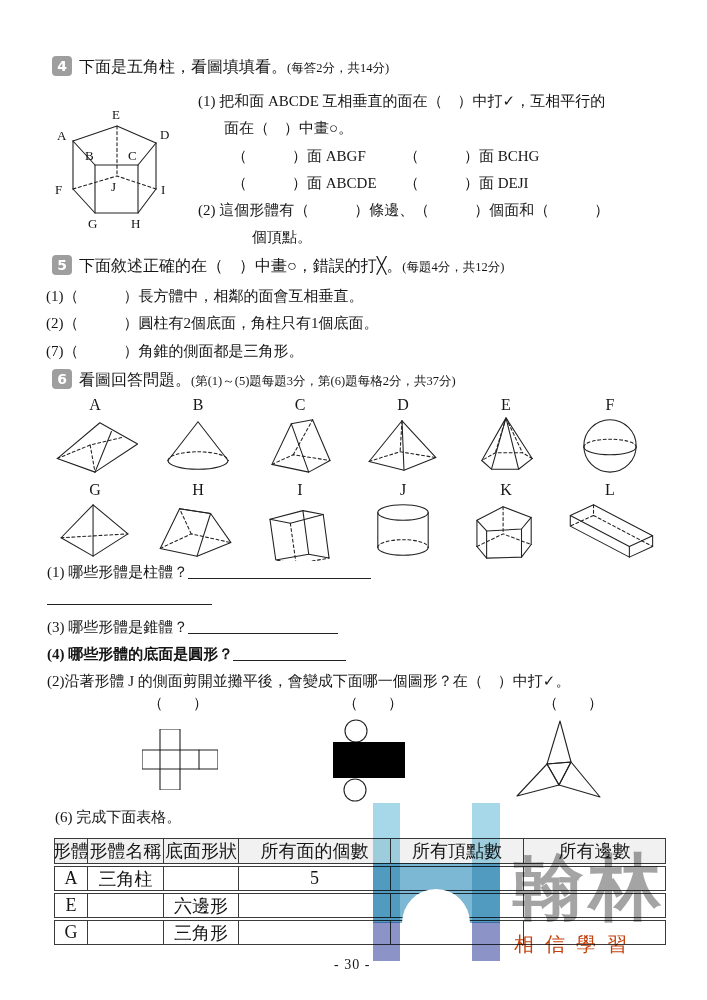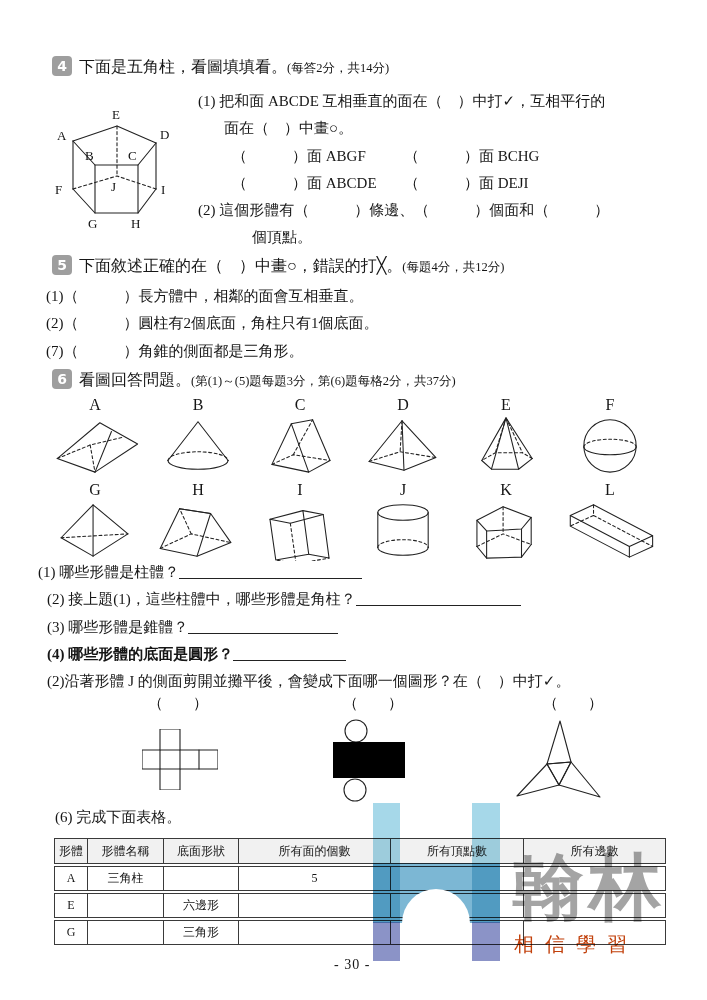--- a/index.html
+++ b/index.html
@@ -27,21 +27,21 @@
   }
   svg.draw .dsh { stroke-dasharray:3 2.6; }
   svg.draw text { font-family:"Liberation Serif","DejaVu Serif",serif; font-size:13px; fill:#111; stroke:none; }
   
   .tbl { position:absolute; left:54px; top:838px; width:612px; }
   .trow { display:flex; border:1px solid #3a3a3a; margin-bottom:2px; box-sizing:border-box; }
   .trow.head { background:#f1f1f1; }
   .tcell {
     border-right:1px solid #3a3a3a; box-sizing:border-box; height:23px;
     display:flex; align-items:center; justify-content:center;
-    font-size:12px; white-space:nowrap; overflow:hidden;text-align:center;
+    font-size:18px; white-space:nowrap; overflow:hidden;text-align:center;
   }
   .trow.head .tcell { height:24px; }
   .c0{width:33px;} .c1{width:76px;} .c2{width:75px;} .c3{width:152px;} .c4{width:133px;} .c5{width:136px; border-right:none; flex:1;}
   
   .wm { position:absolute; }
   .wm-mult { mix-blend-mode:multiply; }
   .wm-brand {
     position:absolute; left:512px; top:840px; font-size:72px; font-weight:bold;
     color:#949494; letter-spacing:5px; white-space:nowrap;
     font-family:"DejaVu Sans","Liberation Sans",sans-serif; mix-blend-mode:multiply; opacity:.85;
@@ -198,22 +198,22 @@
   <div class="shape-cell" style="left:562px; top:481px;">
     <div class="shape-label">L</div>
     <svg class="draw" width="90" height="62" viewBox="0 0 90 64">
       <path d="M4,17 L28,6 L89,38 L65,49 Z"></path>
         <path d="M4,17 L4,28 L65,60 L65,49"></path>
         <path d="M89,38 L89,49 L65,60"></path>
       <path class="dsh" d="M28,6 L28,17 L4,28 M28,17 L89,49"></path>
     </svg>
   </div>
 
-  <div class="abs line15" style="left:38px; top:563px;"><span>(1) 哪些形體是柱體？</span><span class="blank" style="width:183px;"></span></div>
-  <div class="abs line15" style="left:47px; top:590px;"><span>(2) 接上題(1)，這些柱體中，哪些形體是角柱？</span><span class="blank" style="width:165px;"></span></div>
+  <div class="abs line15" style="left:47px; top:563px;"><span>(1) 哪些形體是柱體？</span><span class="blank" style="width:183px;"></span></div>
+  <div class="abs line15" style="left:47px; top:590px;"><span class="blank" style="width:165px;"></span></div>
   <div class="abs line15" style="left:47px; top:618px;"><span>(3) 哪些形體是錐體？</span><span class="blank" style="width:150px;"></span></div>
   <div class="abs line15" style="left:47px; top:645px;font-weight:bold;"><span>(4) 哪些形體的底面是圓形？</span><span class="blank" style="width:113px;"></span></div>
   <div class="abs line15" style="left:47px; top:672px;">(2)沿著形體 J 的側面剪開並攤平後，會變成下面哪一個圖形？在（　）中打✓。</div>
 
   <div class="abs line15" style="left:148px; top:694px;">（　　）</div>
   <div class="abs line15" style="left:343px; top:694px;">（　　）</div>
   <div class="abs line15" style="left:543px; top:694px;">（　　）</div>
 
   <svg class="draw abs" style="left:142px; top:729px;" width="76" height="61" viewBox="0 0 76 61">
     <path d="M18,0 L38,0 L38,21 L76,21 L76,40 L38,40 L38,61 L18,61 L18,40 L0,40 L0,21 L18,21 Z"></path>

